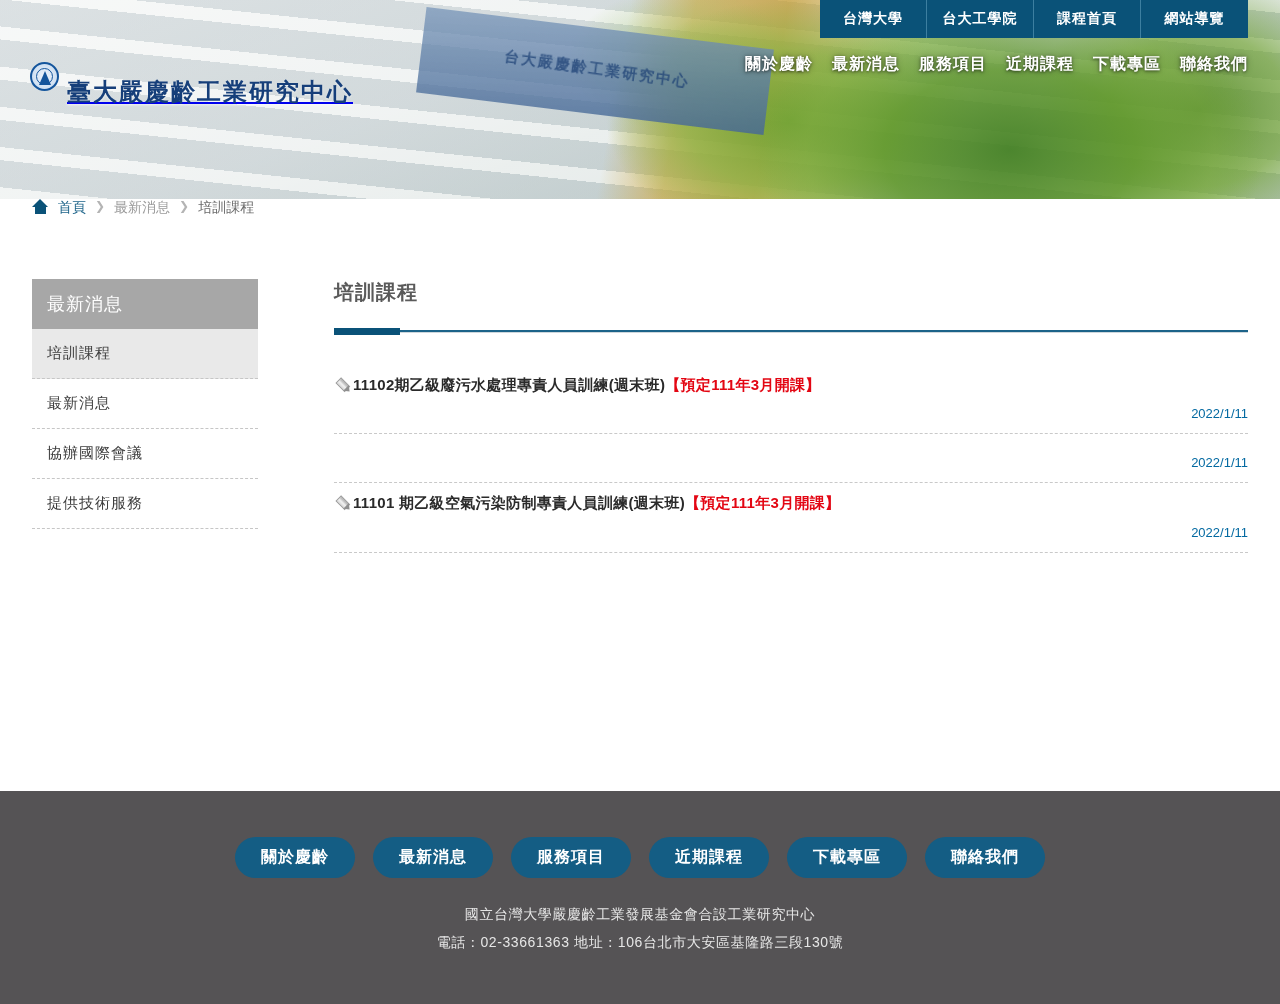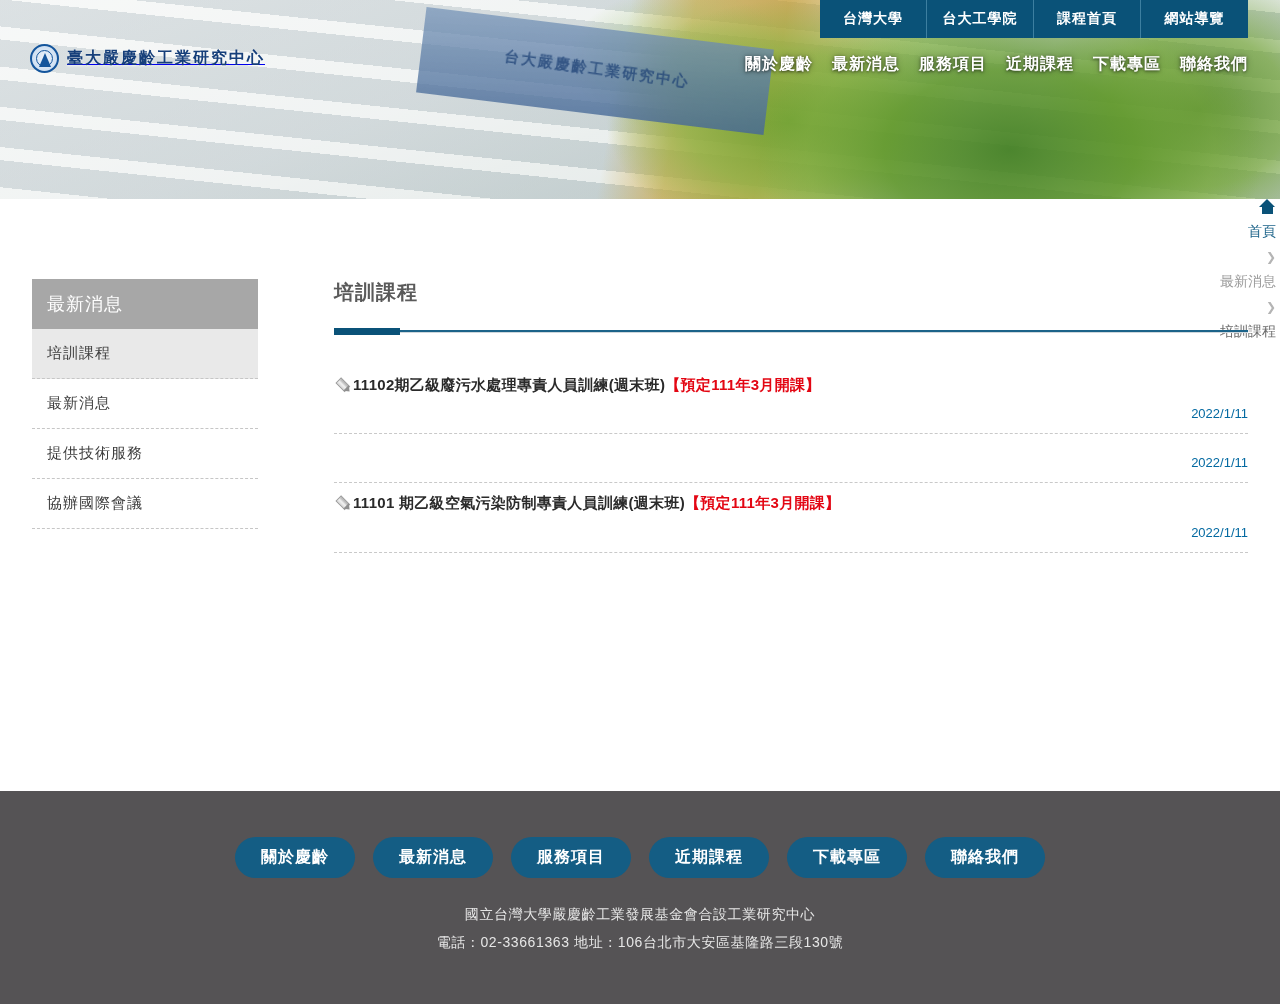--- a/index.html
+++ b/index.html
@@ -82,25 +82,26 @@
     content: "";
     position: absolute; left: 50%; top: 7px;
     width: 0; height: 0;
     margin-left: -6px;
     border-left: 6px solid transparent;
     border-right: 6px solid transparent;
     border-bottom: 14px solid #14559c;
   }
   .logo-text {
     color: #163f7a;
-    font-size: 16px;
+    font-size: 24px;
     font-weight: bold;
     letter-spacing: 2px;
     white-space: nowrap;
     text-shadow: 0 1px 2px rgba(255,255,255,.65);
+    margin-top: 32px;
   }
 
   
   .topnav {
     position: absolute; right: 32px; top: 0;
     display: flex;
     background: #0a5278;
     z-index: 6;
     height: 38px;
   }
@@ -128,26 +129,25 @@
     color: #ffffff;
     font-size: 16px;
     font-weight: bold;
     letter-spacing: 1px;
     text-decoration: none;
     text-shadow: 0 1px 3px rgba(0,0,0,.55), 0 0 6px rgba(0,0,0,.35);
   }
 
   
   .breadcrumb {
-    display: flex; align-items: flex-end; gap: 9px;
+    display: flex; align-items: flex-start; gap: 9px;
     height: 44px;
-    padding: 0 4px 0 32px;
+    padding: 0 16px 0 32px;
     font-size: 14px;
     color: #8c8c8c;
-    flex-direction: column;
   }
   .home-icon {
     width: 17px; height: 15px;
     position: relative; flex: none;
     display: inline-block;
   }
   .home-icon::before {
     content: "";
     position: absolute; left: 0; top: 0;
     border-left: 8.5px solid transparent;
@@ -347,24 +347,24 @@
   <aside class="sidebar">
     <div class="side-head">最新消息</div>
     <ul class="side-list">
       <li class="active">
         <a href="#">培訓課程</a>
       </li>
       <li>
         <a href="#">最新消息</a>
       </li>
       <li>
+        <a href="#">協辦國際會議</a>
+      </li>
+      <li>
         <a href="#">提供技術服務</a>
-      </li>
-      <li>
-        <a href="#">協辦國際會議</a>
       </li>
     </ul>
   </aside>
 
   <main class="content">
     <h1 class="content-title">培訓課程</h1>
     <div class="title-rule"></div>
 
     <ul class="news-list">
 

